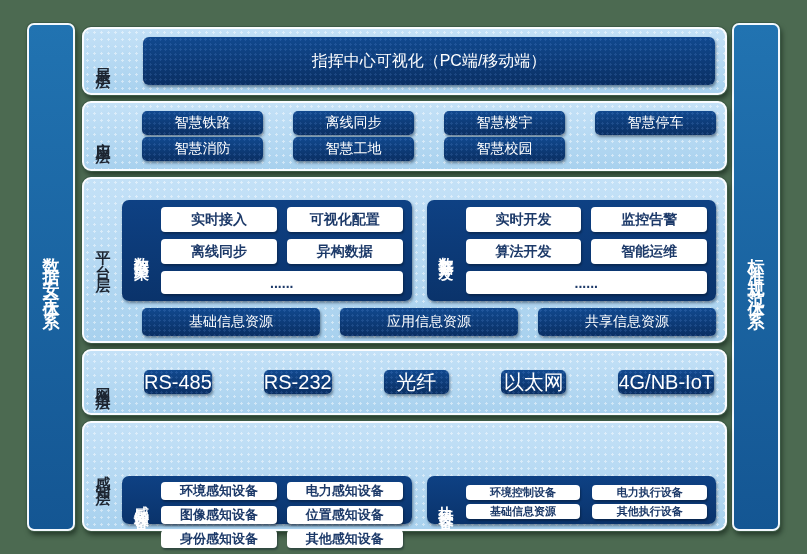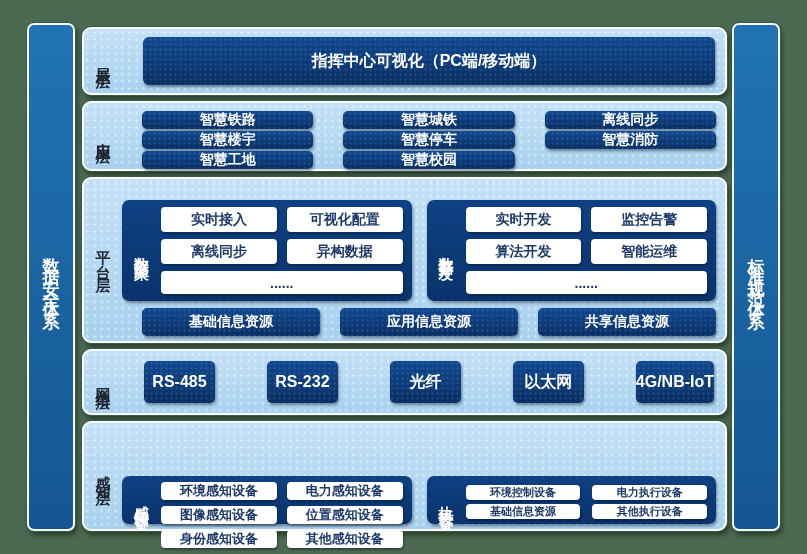--- a/index.html
+++ b/index.html
@@ -51,21 +51,21 @@
   }
   .ls-sm  { letter-spacing:4px; }
   .ls-md  { letter-spacing:8px; }
   .ls-lg  { letter-spacing:14px; }
 
   .btn-dark {
     background-image:
       radial-gradient(rgba(130,180,255,.14) 1px, rgba(0,0,0,0) 1.2px),
       linear-gradient(180deg,#11498f,#0a2f63);
     background-size:5px 5px, auto;
-    border-radius:5px; color:#ffffff; font-weight:bold;
+    border-radius:5px; color:#ffffff; font-weight:normal;
     display:flex; align-items:center; justify-content:center;
     box-shadow:1px 2px 3px rgba(6,18,36,.45);
     white-space:nowrap;
     margin-left:20px;
   }
   .btn-white {
     background:#ffffff; border-radius:4px;
     color:#1d3a69; font-weight:bold;
     display:flex; align-items:center; justify-content:center;
     box-shadow:1px 2px 2px rgba(6,18,36,.4);
@@ -73,21 +73,21 @@
   }
 
   
   .panel-display { height:68px; }
   .panel-display .content { flex:1; display:flex; padding:3px 1px; }
   .panel-display .btn-dark { flex:1; font-size:16px; border-radius:6px; }
 
   
   .panel-app { height:70px; }
   .panel-app .content {
-    flex:1; display:grid; grid-template-columns:repeat(3,1fr);
+    flex:1; display:grid; grid-template-columns:repeat(4,1fr);
     gap:2px 10px; padding:3px 0; font-size:14px;
   }
 
   
   .panel-platform { height:166px; }
   .panel-platform .content { flex:1; display:flex; flex-direction:column; }
   .group-row { flex:1; display:flex; gap:15px;margin-top:16px; }
   .group-box {
     flex:1;
     background:linear-gradient(180deg,#0e4184,#0a336b);
@@ -110,21 +110,21 @@
     height:28px; margin-top:7px;
     display:grid; grid-template-columns:repeat(3,1fr);
     gap:0; font-size:14px;
   }
 
   
   .panel-network { height:66px; }
   .panel-network .content {
     flex:1; display:flex; align-items:center; gap:32px; padding:0 2px;
   }
-  .panel-network .btn-dark { flex:1; height:42px; font-size:16px; }
+  .panel-network .btn-dark { flex:1; height:24px; font-size:20px; }
 
   
   .panel-sense { height:110px; }
   .panel-sense .content { flex:1; display:flex; gap:15px;margin-top:48px; }
   .panel-sense .group-box { padding:6px 9px; }
   .sense-grid { gap:6px 10px; font-size:13px; }
   .exec-grid  { gap:4px 12px; padding:3px 0; font-size:11px; }
 </style>
 </head>
 <body>
@@ -145,21 +145,20 @@
       <div class="layer-label ls-sm">展示层</div>
       <div class="content">
         <div class="btn-dark">指挥中心可视化（PC端/移动端）</div>
       </div>
     </div>
 
     <div class="panel panel-app">
       <div class="layer-label ls-sm">应用层</div>
       <div class="content">
         <div class="btn-dark">智慧铁路</div>
-        <div class="btn-dark">智慧城铁</div>
         <div class="btn-dark">离线同步</div>
         <div class="btn-dark">智慧楼宇</div>
         <div class="btn-dark">智慧停车</div>
         <div class="btn-dark">智慧消防</div>
         <div class="btn-dark">智慧工地</div>
         <div class="btn-dark">智慧校园</div>
       </div>
     </div>
 
     <div class="panel panel-platform">

